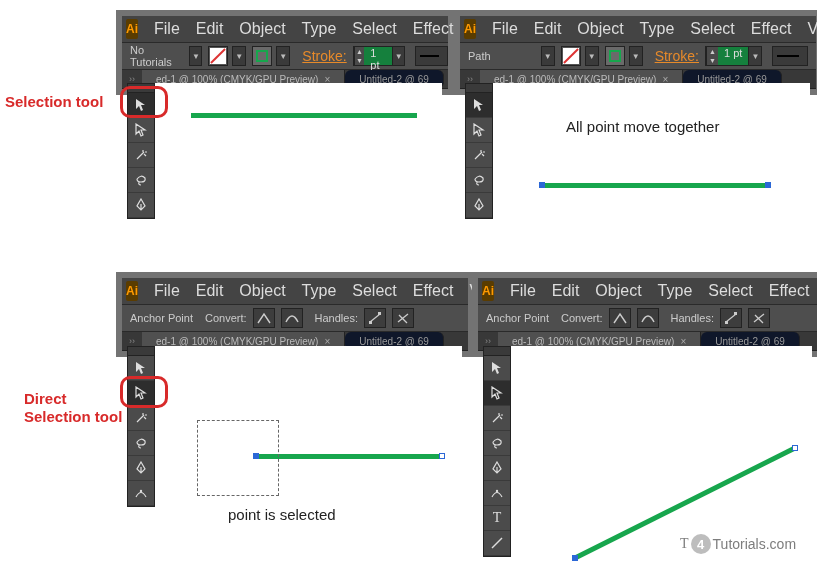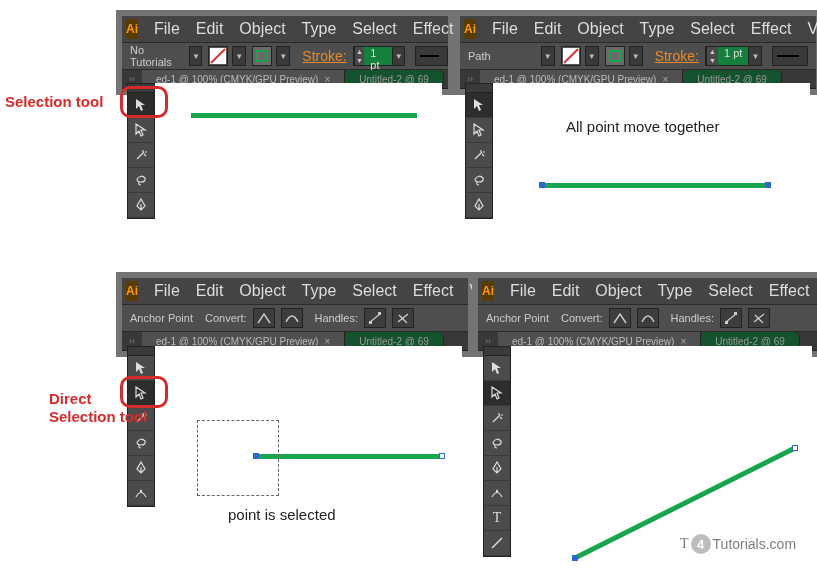--- a/index.html
+++ b/index.html
@@ -22,21 +22,21 @@
   .pt-box .spin{display:flex;flex-direction:column;width:12px;}
   .pt-box .spin div{height:9px;border-left:1px solid #222;display:flex;align-items:center;justify-content:center;font-size:7px;color:#ccc;background:#4a4a4a;}
   .stroke-style{width:34px;height:18px;background:#3a3a3a;border:1px solid #222;margin-left:4px;position:relative;}
   .stroke-style::after{content:"";position:absolute;left:4px;right:8px;top:8px;height:2px;background:#000;}
   .ctrlbar .lbl{color:#ccc;}
   .ibtn{width:20px;height:18px;background:#3d3d3d;border:1px solid #222;display:flex;align-items:center;justify-content:center;}
   .ibtn svg{display:block;}
   .tabstrip{height:18px;background:#383838;border-bottom:1px solid #222;display:flex;align-items:stretch;font-size:10px;color:#bbb;}
   .tabstrip .handle{width:20px;display:flex;align-items:center;justify-content:center;color:#888;font-size:9px;}
   .tab{display:flex;align-items:center;padding:0 14px;border-right:1px solid #222;background:#505050;gap:6px;}
-  .tab.inactive{background:#14532d;color:#999;border-radius:6px;}
+  .tab.inactive{background:#0f172a;color:#999;border-radius:6px;}
   .tab .x{font-size:10px;color:#aaa;}
   .toolbar{position:absolute;width:26px;background:#4b4b4b;border:1px solid #222;display:flex;flex-direction:column;}
   .toolbar .grip{height:8px;background:#3a3a3a;border-bottom:1px solid #222;}
   .tool{height:24px;border-bottom:1px solid #3a3a3a;display:flex;align-items:center;justify-content:center;color:#ddd;cursor:default;}
   .tool.sel{background:#2d2d2d;}
   .canvas{position:absolute;background:#fff;overflow:hidden;}
   .label-red{position:absolute;color:#d82a2a;font-weight:bold;font-size:15px;line-height:1.2;}
   .ring{position:absolute;border:3px solid #d82a2a;border-radius:10px;box-sizing:border-box;}
   .caption{position:absolute;color:#222;font-size:15px;}
   .anchor{position:absolute;width:6px;height:6px;background:#2b67d6;}
@@ -297,21 +297,21 @@
         </svg>
       </div>
 </div>
 <div class="canvas" style="left:155px;top:346px;width:307px;height:180px;">
   <div style="position:absolute;left:100px;top:108px;width:186px;height:5px;background:#17a64d;"></div>
   <div class="anchor" style="left:98px;top:107px;"></div>
   <div class="anchor hollow" style="left:284px;top:107px;"></div>
   <div class="marquee" style="left:42px;top:74px;width:80px;height:74px;"></div>
 </div>
 <div class="ring" style="left:120px;top:376px;width:48px;height:32px;"></div>
-<div class="label-red" style="left:24px;top:390px;margin-left:25px;">
+<div class="label-red" style="left:24px;top:390px;">
   <span>Direct</span><br><span>Selection tool</span>
 </div>
 <div class="caption" style="left:228px;top:506px;">point is selected</div>
 
 <div class="panel" style="left:472px;top:272px;width:340px;">
   <div class="menubar">
     <div class="ai-badge">Ai</div>
     <div class="menu-item">File</div>
     <div class="menu-item">Edit</div>
     <div class="menu-item">Object</div>

